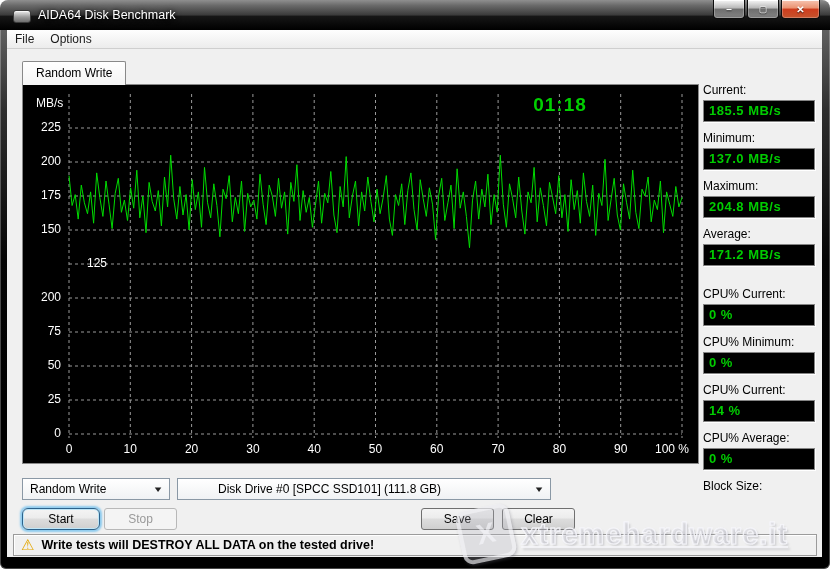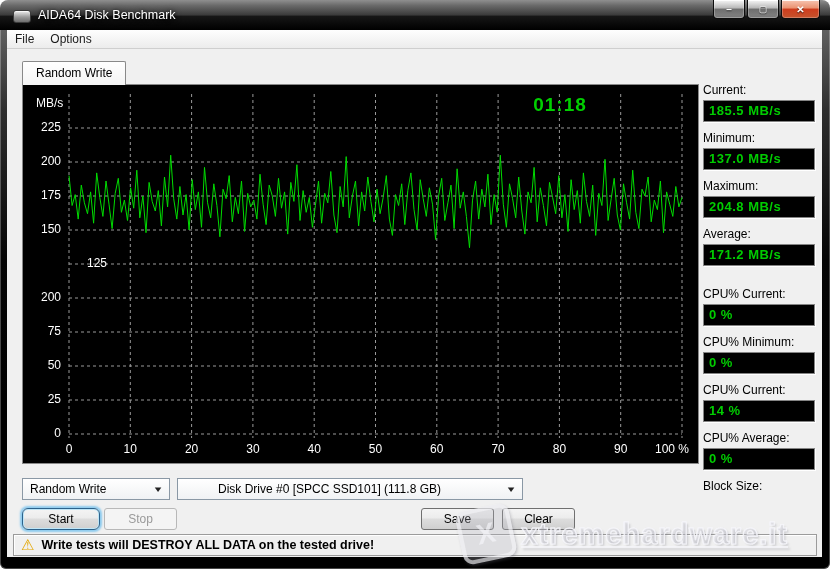--- a/index.html
+++ b/index.html
@@ -205,21 +205,21 @@
         </div>
         <div class="stat-group" style="top: 430px;">
           <div class="stat-label">Block Size:</div>
         </div>
       </div>
 
     <div class="combo" style="left:15px;top:429px;width:148px;">
       <span class="combo-text">Random Write</span>
       <span class="combo-arrow">▼</span>
     </div>
-    <div class="combo" style="left:170px;top:429px;width:346px;padding-left:40px;">
+    <div class="combo" style="left:170px;top:429px;width:374px;padding-left:40px;">
       <span class="combo-text">Disk Drive #0  [SPCC SSD101]  (111.8 GB)</span>
       <span class="combo-arrow">▼</span>
     </div>
 
     <button class="btn btn-start" style="left:15px;top:459px;width:78px;border-radius:6px;">Start</button>
     <button class="btn btn-disabled" style="left:97px;top:459px;width:73px;">Stop</button>
     <button class="btn" style="left:414px;top:459px;width:73px;">Save</button>
     <button class="btn" style="left:495px;top:459px;width:73px;">Clear</button>
 
     <div class="statusbar">

